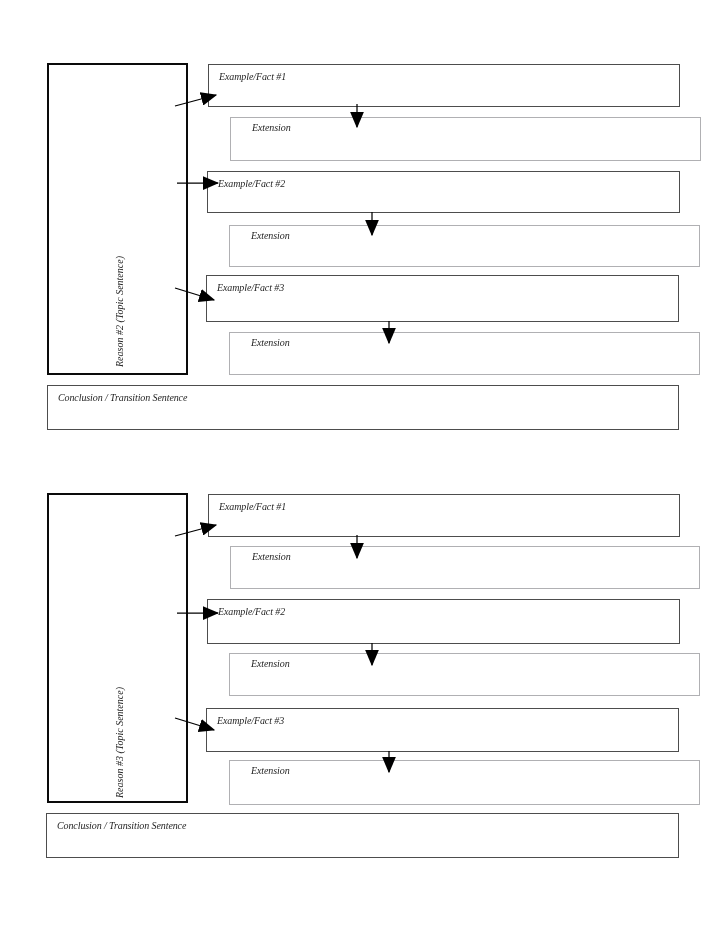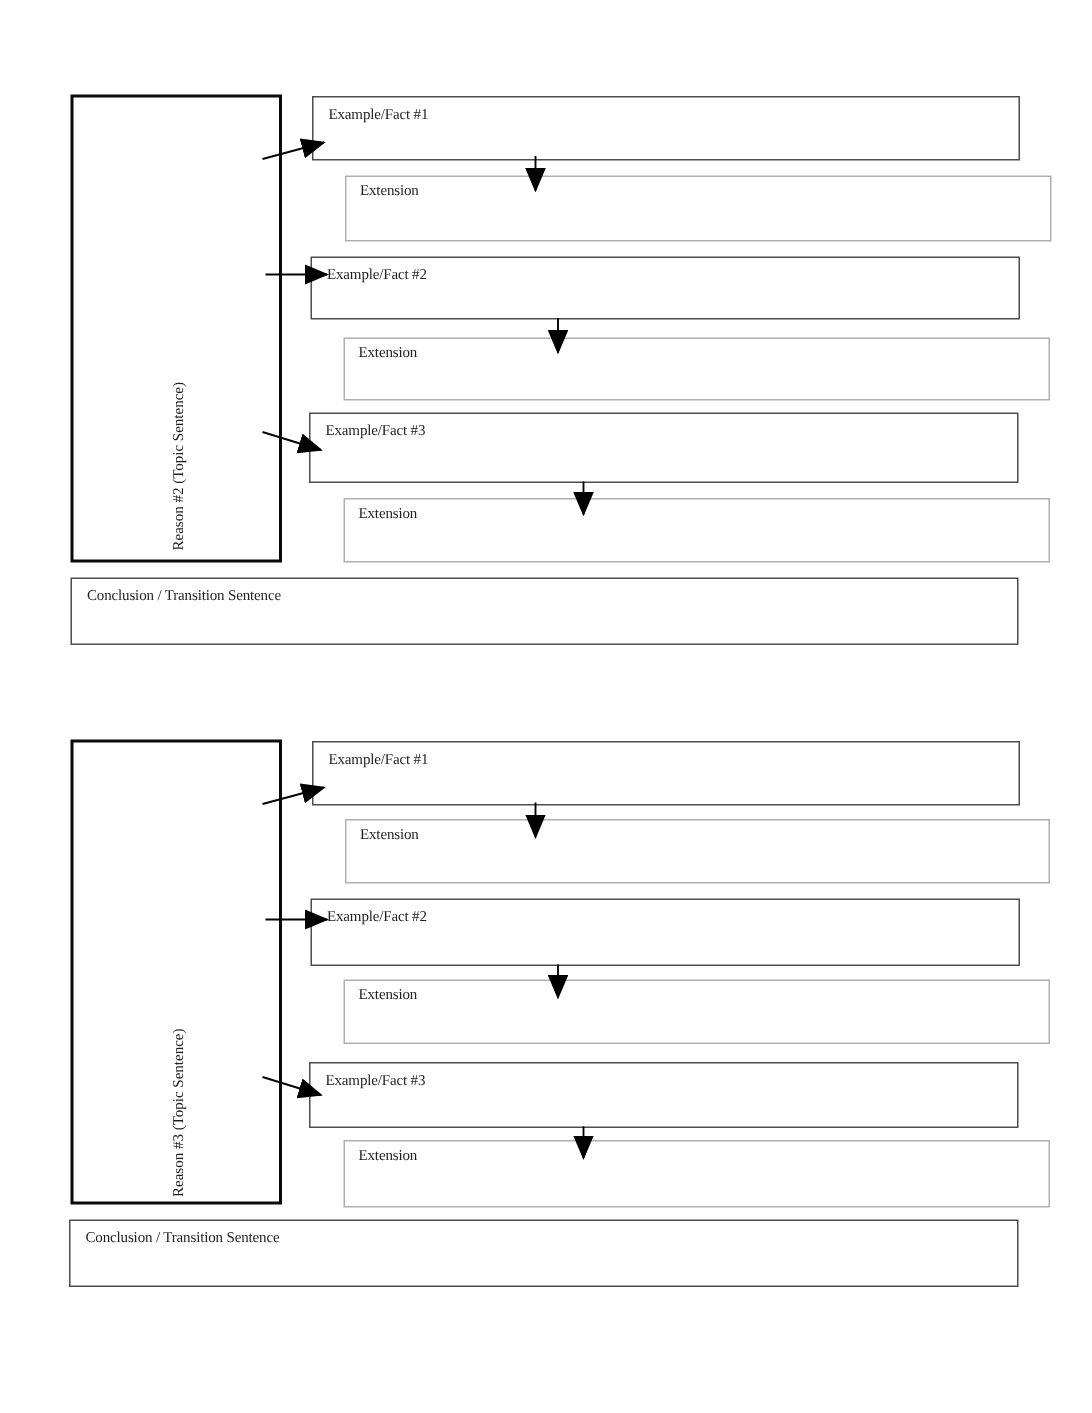--- a/index.html
+++ b/index.html
@@ -9,20 +9,21 @@
   }
   #page {
     position: relative;
     width: 728px;
     height: 942px;
     background: var(--page-bg, #ffffff);
     font-family: "Liberation Serif", "DejaVu Serif", serif;
     font-size: 10px;
     color: var(--text-color, #1f1f1f);
     overflow: hidden;
+    font-style: italic;
   }
   .box {
     position: absolute;
     box-sizing: border-box;
     background: #ffffff;
   }
   .reason-box {
     border: 2px solid var(--reason-border, #0a0a0a);
   }
   .example-box, .conclusion-box {
@@ -30,21 +31,21 @@
   }
   .extension-box {
     border: 1px solid var(--light-border, #b0b0b3);
   }
   .lbl {
     display: inline-block;
     white-space: nowrap;
     letter-spacing: -0.1px;
   }
   .example-box .lbl   { padding: 6px 0 0 10px; }
-  .extension-box .lbl { padding: 4px 0 0 9px; }
+  .extension-box .lbl { padding: 4px 0 0 9px; margin-left: 12px; }
   .conclusion-box .lbl{ padding: 6px 0 0 10px; }
   .reason-label {
     position: absolute;
     line-height: 14px;
     white-space: nowrap;
     transform: rotate(-90deg);
     transform-origin: 0 100%;
   }
   #arrows {
     position: absolute;

